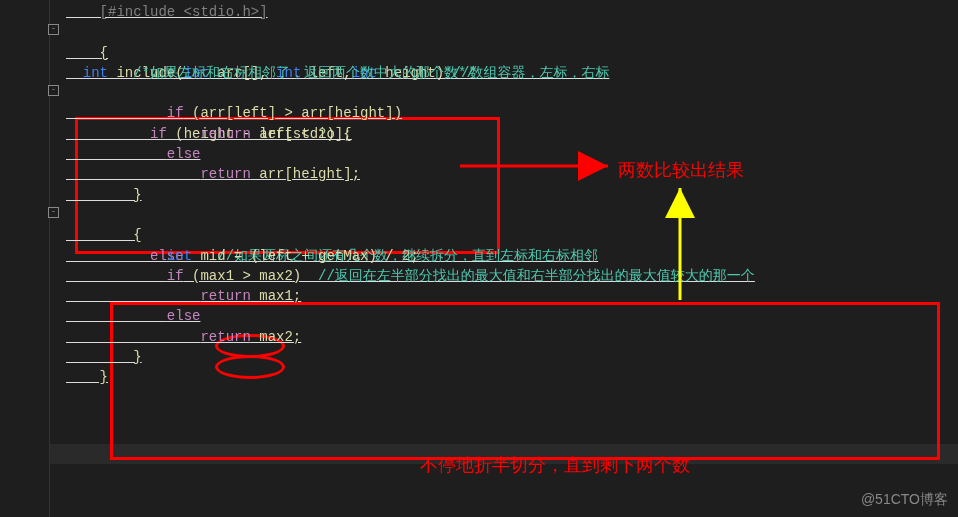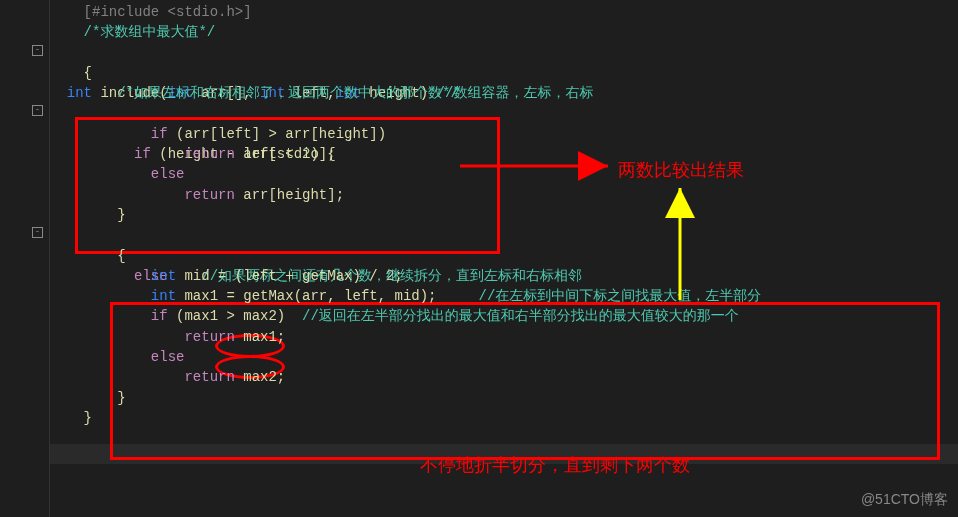--- a/index.html
+++ b/index.html
@@ -16,23 +16,24 @@
     padding: 2px 0;
   }
   .gutter {
     position: absolute;
     left: 0; top: 0; bottom: 0;
     width: 50px;
     background: #1e1e1e;
     border-right: 1px solid #333;
   }
   .code {
-    padding-left: 50px;
+    padding-left: 66px;
     position: relative;
     z-index: 2;
+    text-decoration: underline;
   }
   .line {
     white-space: pre;
     position: relative;
     height: 20.3px;
   }
   .fold {
     position: absolute;
     left: -18px;
     top: 2px;
@@ -98,21 +99,20 @@
 <body>
 
 <div class="gutter"></div>
 
 <div class="highlight-line" style="top:444px;"></div>
 
 <div class="code">
 
 <div class="line"><span class="c-grey">    [#include &lt;stdio.h&gt;]</span></div>
 
-<div class="line"><span class="c-green">    /*求数组中最大值*/</span></div>
 
 <div class="line">
   <span class="fold">-</span>
   <span class="c-kw">int</span><span class="c-ident"> include(</span><span class="c-kw">int</span><span class="c-ident"> arr[], </span><span class="c-kw">int</span><span class="c-ident"> left,</span><span class="c-kw">int</span><span class="c-ident"> height) </span><span class="c-green">//数组容器，左标，右标</span>
 </div>
 
 <div class="line"><span class="c-ident">    {</span></div>
 
 <div class="line"><span class="c-green">        /*如果左标和右标相邻了，返回两个数中大的那个数*/</span></div>
 
@@ -133,21 +133,20 @@
 
 <div class="line">
   <span class="fold">-</span>
   <span class="c-ident">        </span><span class="c-flow">else</span><span class="c-ident">    </span><span class="c-green">//如果两标之间还有几个数，继续拆分，直到左标和右标相邻</span>
 </div>
 
 <div class="line"><span class="c-ident">        {</span></div>
 
 <div class="line"><span class="c-ident">            </span><span class="c-kw">int</span><span class="c-ident"> mid = (left + getMax) / </span><span class="c-num">2</span><span class="c-ident">;</span></div>
 
-<div class="line"><span class="c-ident">            </span><span class="c-kw">int</span><span class="c-ident"> max1 = getMax(arr, left, mid);     </span><span class="c-green">//在左标到中间下标之间找最大值，左半部分</span></div>
 
 
 <div class="line"><span class="c-ident">            </span><span class="c-flow">if</span><span class="c-ident"> (max1 &gt; max2)  </span><span class="c-green">//返回在左半部分找出的最大值和右半部分找出的最大值较大的那一个</span></div>
 
 <div class="line"><span class="c-ident">                </span><span class="c-flow">return</span><span class="c-ident"> max1;</span></div>
 
 <div class="line"><span class="c-ident">            </span><span class="c-flow">else</span></div>
 
 <div class="line"><span class="c-ident">                </span><span class="c-flow">return</span><span class="c-ident"> max2;</span></div>
 

